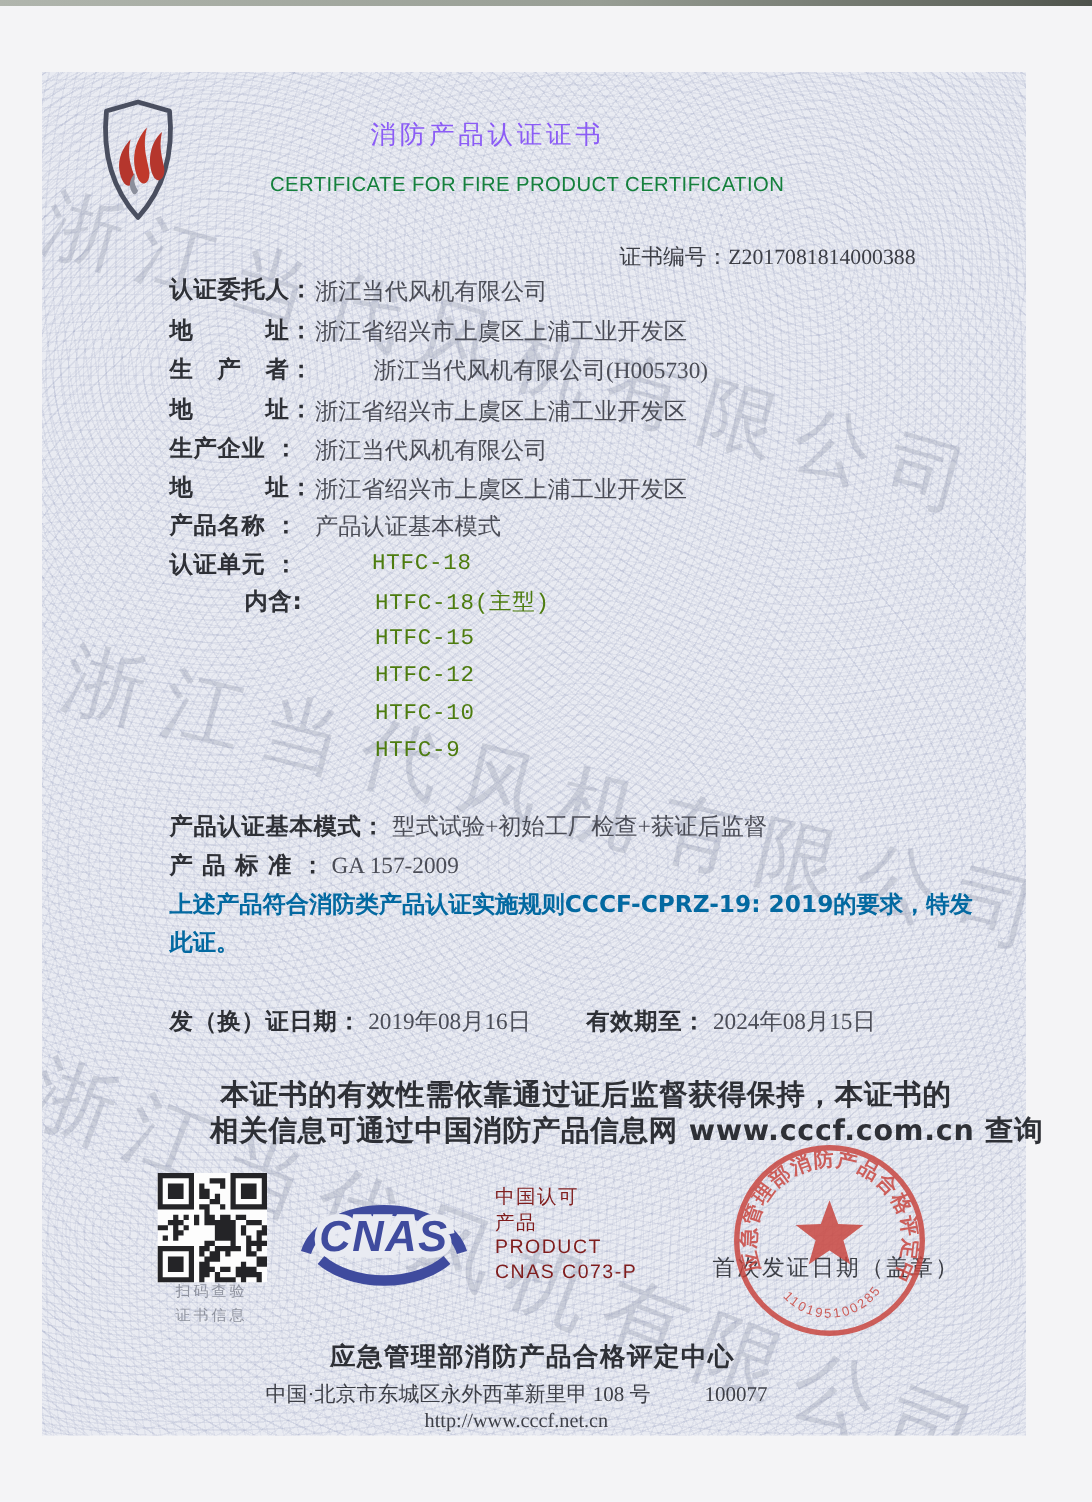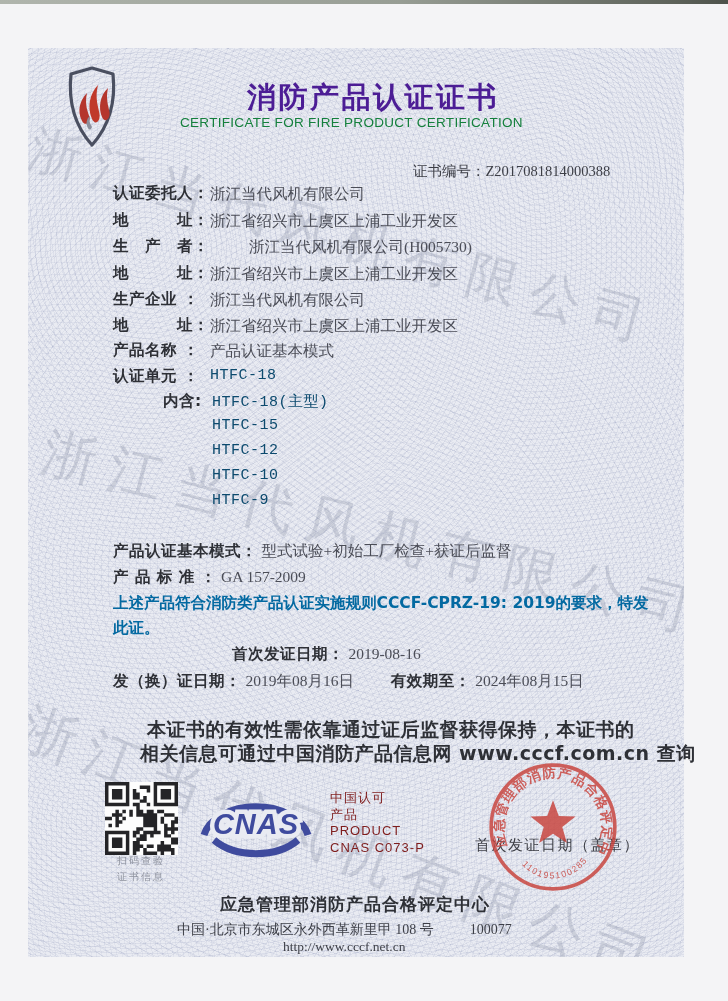--- a/index.html
+++ b/index.html
@@ -16,30 +16,30 @@
           repeating-radial-gradient(circle at 8% 85%,  rgba(98,110,158,.08) 0 1px, transparent 1px 6px),
           repeating-radial-gradient(circle at 92% 88%, rgba(98,110,158,.07) 0 1px, transparent 1px 5px);}
   .wm-clip{position:absolute;left:28px;top:48px;width:656px;height:909px;overflow:hidden;}
   .wm{position:absolute;white-space:nowrap;font-weight:500;color:rgba(146,152,174,.34);
       transform-origin:0 0;font-family:"DejaVu Sans","Liberation Sans",sans-serif;}
   .wm1{left:12px;top:66px;font-size:52px;letter-spacing:13px;transform:rotate(16deg);}
   .wm2{left:24px;top:368px;font-size:54px;letter-spacing:14px;transform:rotate(14deg);}
   .wm3{left:8px;top:642px;font-size:56px;letter-spacing:12px;transform:rotate(21deg);}
 
   .abs{position:absolute;white-space:nowrap;}
-  .title{left:247px;top:78px;font-size:29px;font-weight:bold;letter-spacing:2.5px;color:#4c1d95;}
+  .title{left:247px;top:78px;font-size:17px;font-weight:normal;letter-spacing:2.5px;color:#8b5cf6;}
   .subtitle{left:180px;top:115px;font-size:13.5px;letter-spacing:.3px;color:#15803d;}
   .certno{left:413px;top:162px;font-size:14.5px;color:#3c3e46;
           font-family:"Liberation Serif","DejaVu Serif",serif;}
 
   .lbl{font-family:"DejaVu Sans","Liberation Sans",sans-serif;font-weight:bold;
        font-size:15.5px;color:#2e3036;letter-spacing:.5px;}
   .val{font-family:"Liberation Serif","DejaVu Serif",serif;font-size:15.5px;color:#4b4d57;}
   .mono{font-family:"Liberation Mono","DejaVu Sans Mono",monospace;font-size:15px;
-        color:#0c4a6e;letter-spacing:.5px;}
+        color:#4d7c0f;letter-spacing:.5px;margin-left:38px;}
   .stmt{font-family:"DejaVu Sans","Liberation Sans",sans-serif;font-weight:bold;
         font-size:15.5px;color:#0369a1;}
   .notice{font-family:"DejaVu Sans","Liberation Sans",sans-serif;font-weight:bold;
         font-size:19px;color:#2e3036;letter-spacing:.5px;}
   .gap{display:inline-block;width:28px;}
   .gap2{display:inline-block;width:36px;}
 
   .qr-cap{left:103px;width:76px;text-align:center;font-size:10px;color:#8f939f;letter-spacing:2px;
           font-family:"Liberation Serif","DejaVu Serif",serif;}
   .accr{font-size:13px;color:#7f1d1d;font-weight:400;letter-spacing:1px;}
@@ -108,24 +108,20 @@
     <span class="val">型式试验+初始工厂检查+获证后监督</span>
   </div>
   <div class="abs" style="left:113px;top:567px;">
     <span class="lbl">产  品  标  准  ：</span>
     <span class="val">GA 157-2009</span>
   </div>
 
   <div class="abs stmt" style="left:113px;top:593px;">上述产品符合消防类产品认证实施规则CCCF-CPRZ-19: 2019的要求，特发</div>
   <div class="abs stmt" style="left:113px;top:618px;">此证。</div>
 
-  <div class="abs" style="left:232px;top:644px;">
-    <span class="lbl">首次发证日期：</span>
-    <span class="val">2019-08-16</span>
-  </div>
   <div class="abs" style="left:113px;top:671px;text-align:center;">
     <span class="lbl">发（换）证日期：</span>
     <span class="val">2019年08月16日</span>
     <span class="gap"></span>
     <span class="lbl">有效期至：</span>
     <span class="val">2024年08月15日</span>
   </div>
 
   <div class="abs notice" style="left:147px;top:717px;">本证书的有效性需依靠通过证后监督获得保持，本证书的</div>
   <div class="abs notice" style="left:140px;top:741px;">相关信息可通过中国消防产品信息网 www.cccf.com.cn 查询</div>

